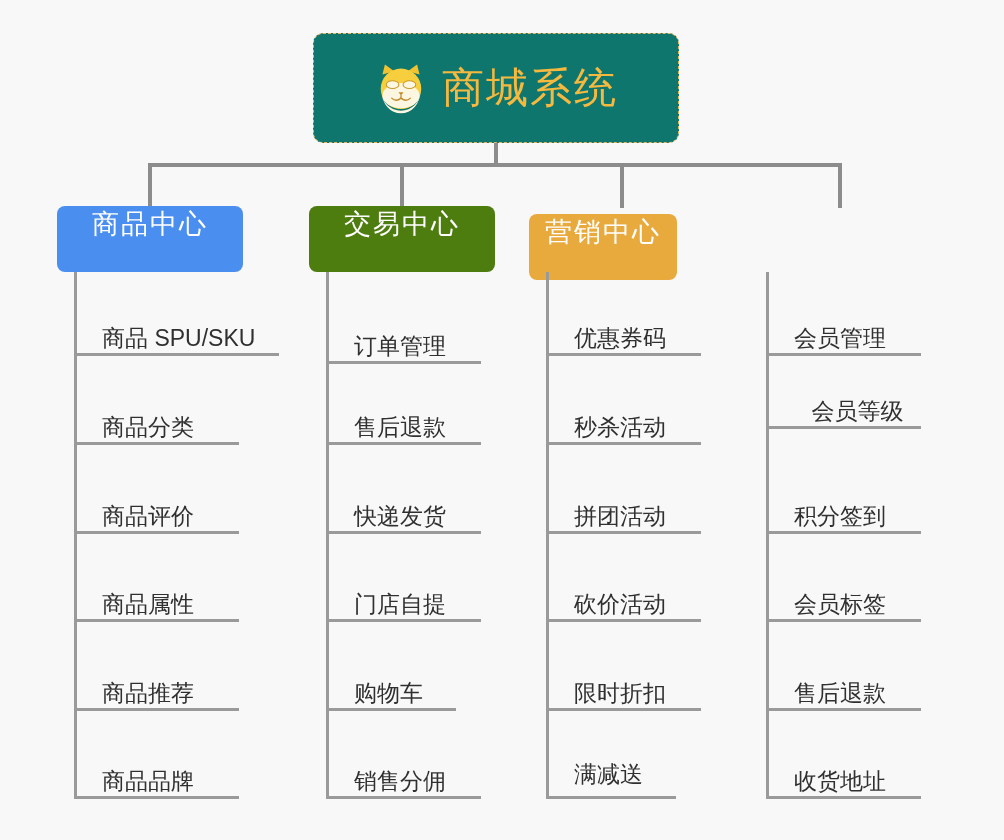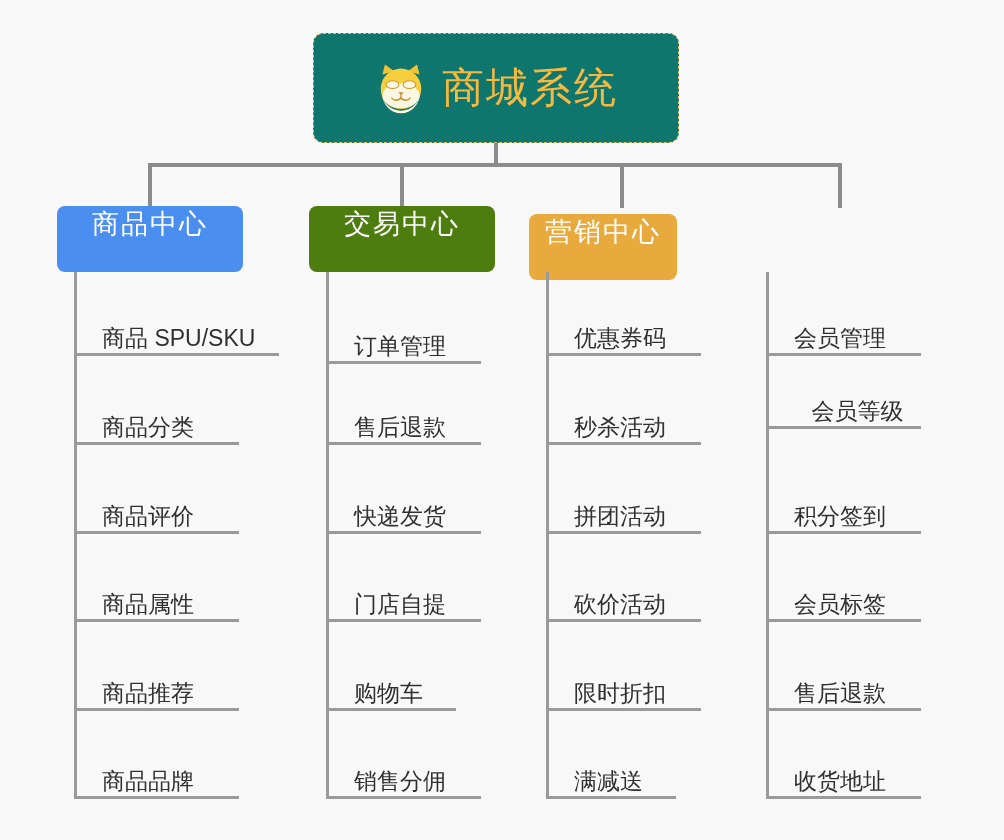--- a/index.html
+++ b/index.html
@@ -191,21 +191,21 @@
       </div>
       <div class="leaf" style="left: 546px; top: 490px; width: 155px;">
         <span class="leaf-label">拼团活动</span>
       </div>
       <div class="leaf" style="left: 546px; top: 578px; width: 155px; align-items: flex-end;">
         <span class="leaf-label">砍价活动</span>
       </div>
       <div class="leaf" style="left: 546px; top: 667px; width: 155px;">
         <span class="leaf-label">限时折扣</span>
       </div>
-      <div class="leaf" style="left: 546px; top: 755px; width: 130px;">
+      <div class="leaf" style="left: 546px; top: 755px; width: 130px; align-items: center;">
         <span class="leaf-label">满减送</span>
       </div>
       <div class="leaf" style="left: 766px; top: 312px; width: 155px; text-align: right;">
         <span class="leaf-label">会员管理</span>
       </div>
       <div class="leaf" style="left: 766px; top: 385px; width: 155px; justify-content: center;">
         <span class="leaf-label">会员等级</span>
       </div>
       <div class="leaf" style="left: 766px; top: 490px; width: 155px;">
         <span class="leaf-label">积分签到</span>

